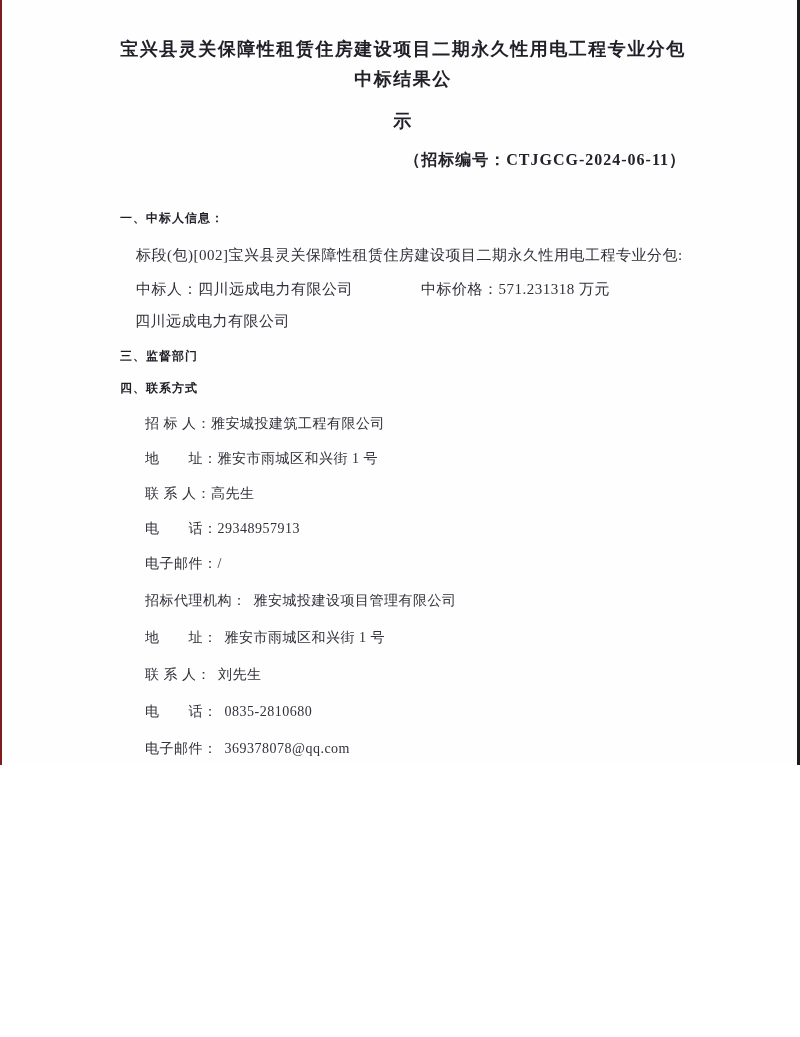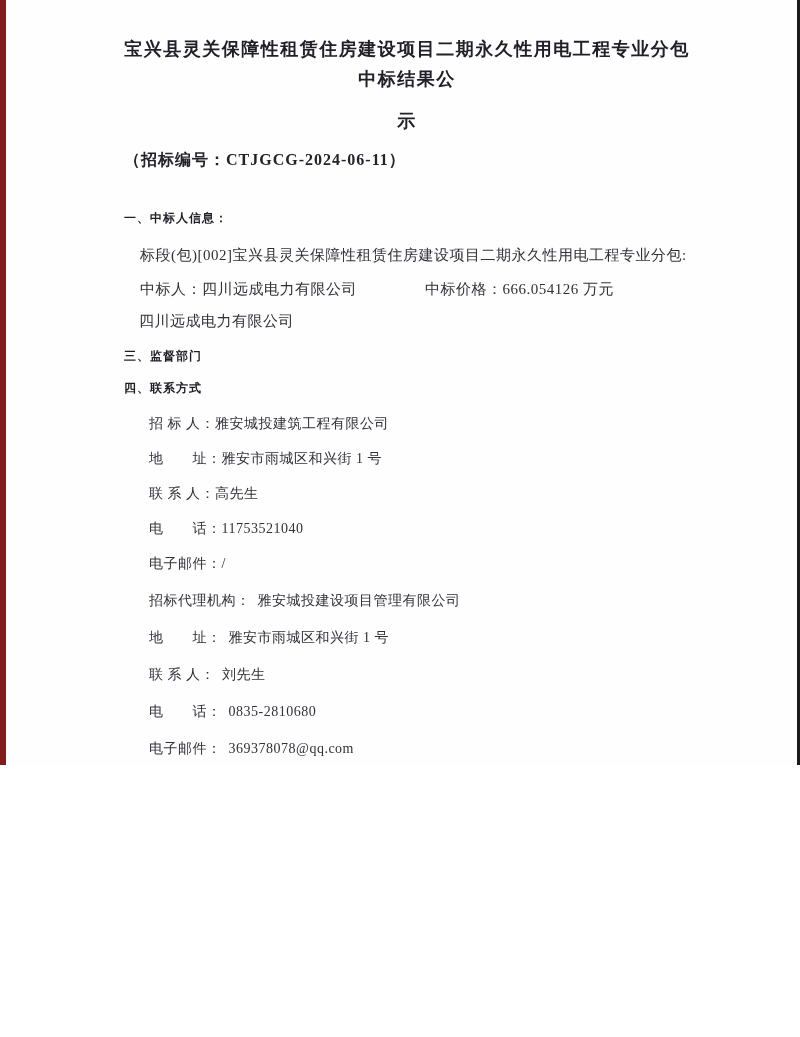--- a/index.html
+++ b/index.html
@@ -5,21 +5,21 @@
   * { box-sizing: border-box; }
   html, body { margin: 0; padding: 0; background: #ffffff; }
   .page {
     position: relative;
     width: 800px;
     height: 765px;
     background: #fefefe;
     font-family: "Liberation Serif", "DejaVu Serif", serif;
     color: #2b2b33;
     overflow: hidden;
-    border-left: 6px solid #7f1d1d;
+    border-left: 2px solid #7f1d1d;
   }
   .scan-edge-right {
     position: absolute; top: 0; right: 0;
     width: 3px; height: 100%;
     background: #1b1b1b;
   }
   .content {
     position: absolute;
     left: 118px; top: 0;
     width: 566px;
@@ -29,21 +29,21 @@
     text-align: center;
     font-size: 18px;
     font-weight: 700;
     letter-spacing: 1.5px;
     line-height: 30px;
     color: #202029;
   }
   .doc-title .t2 { display: block; margin-top: 12px; }
   .tender-no {
     margin-top: 14px;
-    text-align: left;
+    text-align: right;
     font-size: 16px;
     font-weight: 700;
     letter-spacing: 1px;
     color: #23232c;
   }
   .sec-head {
     margin-top: 0;
     font-size: 12px;
     font-weight: 700;
     letter-spacing: 1px;
@@ -143,34 +143,34 @@
       <span class="t1">宝兴县灵关保障性租赁住房建设项目二期永久性用电工程专业分包中标结果公</span>
       <span class="t2">示</span>
     </div>
 
     <div class="tender-no">（招标编号：CTJGCG-2024-06-11）</div>
 
     <div class="sec-head h1m">一、中标人信息：</div>
     <div class="body-line lot-line">标段(包)[002]宝兴县灵关保障性租赁住房建设项目二期永久性用电工程专业分包:</div>
     <div class="body-line win-line">
       <span><span>中标人：</span><span>四川远成电力有限公司</span></span>
-      <span class="win-price"><span>中标价格：</span><span>666.054126 万元</span></span>
+      <span class="win-price"><span>中标价格：</span><span>571.231318 万元</span></span>
     </div>
 
     <div class="body-line plain-ind">四川远成电力有限公司</div>
 
     <div class="sec-head h3m">三、监督部门</div>
 
     <div class="sec-head h4m">四、联系方式</div>
 
     <div class="g1">
       <div class="crow"><span>招 标 人：</span><span class="cvalue">雅安城投建筑工程有限公司</span></div>
       <div class="crow"><span>地　　址：</span><span class="cvalue">雅安市雨城区和兴街 1 号</span></div>
       <div class="crow"><span>联 系 人：</span><span class="cvalue">高先生</span></div>
-      <div class="crow"><span>电　　话：</span><span class="cvalue">11753521040</span></div>
+      <div class="crow"><span>电　　话：</span><span class="cvalue">29348957913</span></div>
       <div class="crow"><span>电子邮件：</span><span class="cvalue">/</span></div>
     </div>
 
     <div class="g2">
       <div class="crow"><span>招标代理机构：</span><span class="cvalue">雅安城投建设项目管理有限公司</span></div>
       <div class="crow"><span>地　　址：</span><span class="cvalue">雅安市雨城区和兴街 1 号</span></div>
       <div class="crow"><span>联 系 人：</span><span class="cvalue">刘先生</span></div>
       <div class="crow"><span>电　　话：</span><span class="cvalue">0835-2810680</span></div>
       <div class="crow"><span>电子邮件：</span><span class="cvalue">369378078@qq.com</span></div>
     </div>

